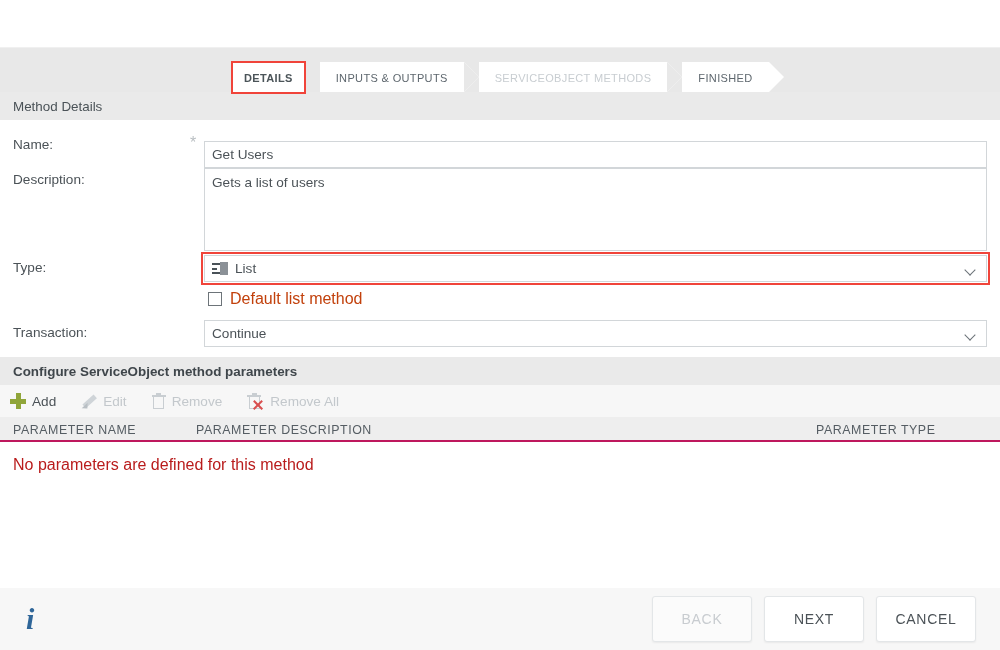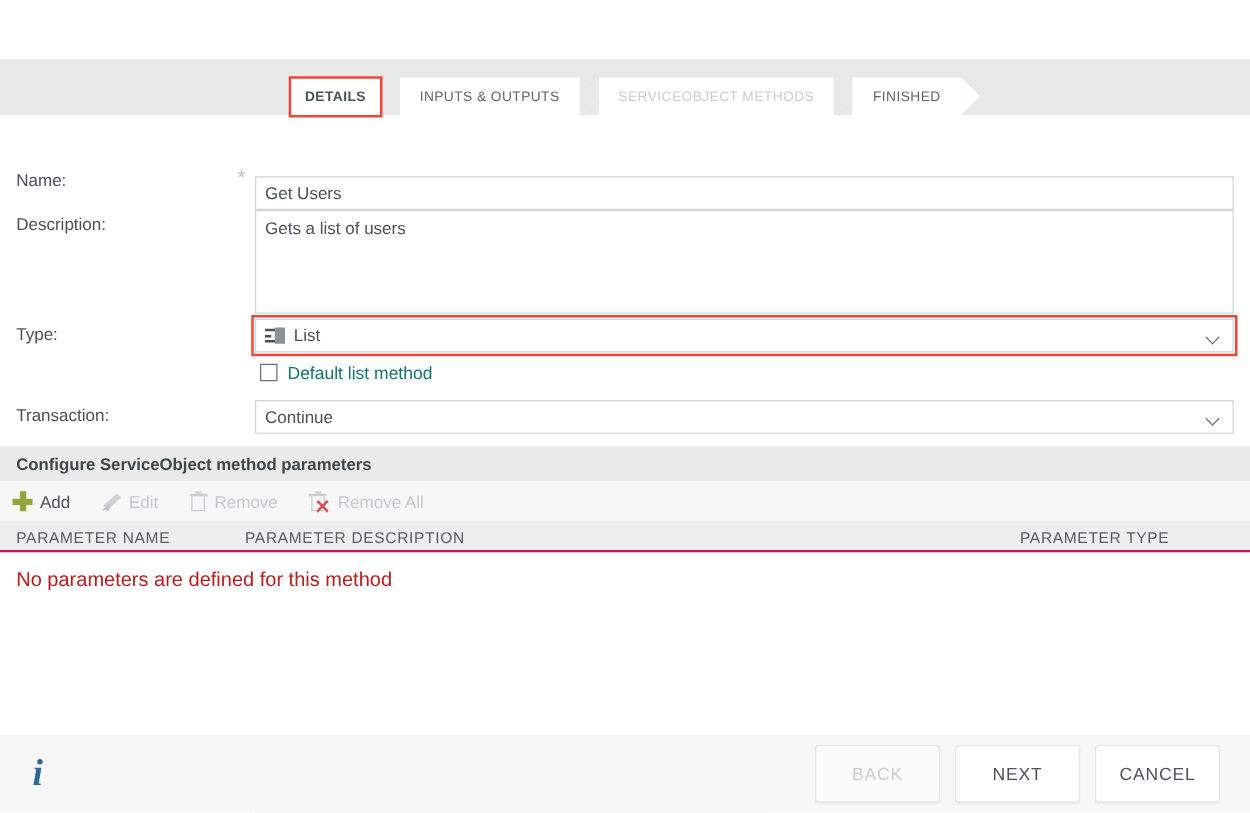--- a/index.html
+++ b/index.html
@@ -204,21 +204,21 @@
     position: absolute; left: 208px;
     display: flex; align-items: center;
     cursor: pointer;
   }
   .cbox {
     width: 14px; height: 14px;
     border: 1.6px solid #6d7479;
     background: #fff;
     margin-right: 8px;
   }
-  .cblabel { font-size: 14px; color: #0f766e; }
+  .cblabel { font-size: 16px; color: #c2410c; }
 
   
   .toolbar {
     position: absolute; left: 0; top: 385px;
     width: 1000px; height: 32px;
     background: #f7f7f7;
     display: flex; align-items: center;
     padding-left: 10px;
   }
   .tool {
@@ -359,20 +359,23 @@
       </div>
       <div class="step is-muted">
         <span>SERVICEOBJECT METHODS</span>
       </div>
       <div class="step">
         <span>FINISHED</span>
       </div>
     </div>
   </div>
 
+  <div class="band" id="band-method">
+    <span>Method Details</span>
+  </div>
 
   <div class="form">
 
     <div class="row" style="top:13px;">
       <div class="lbl" style="top:4px;">Name:</div>
       <div class="req-star" style="top:2px;">*</div>
       <div class="ctrl textinput" style="top:0;margin-top:8px;">
         <span>Get Users</span>
       </div>
     </div>

